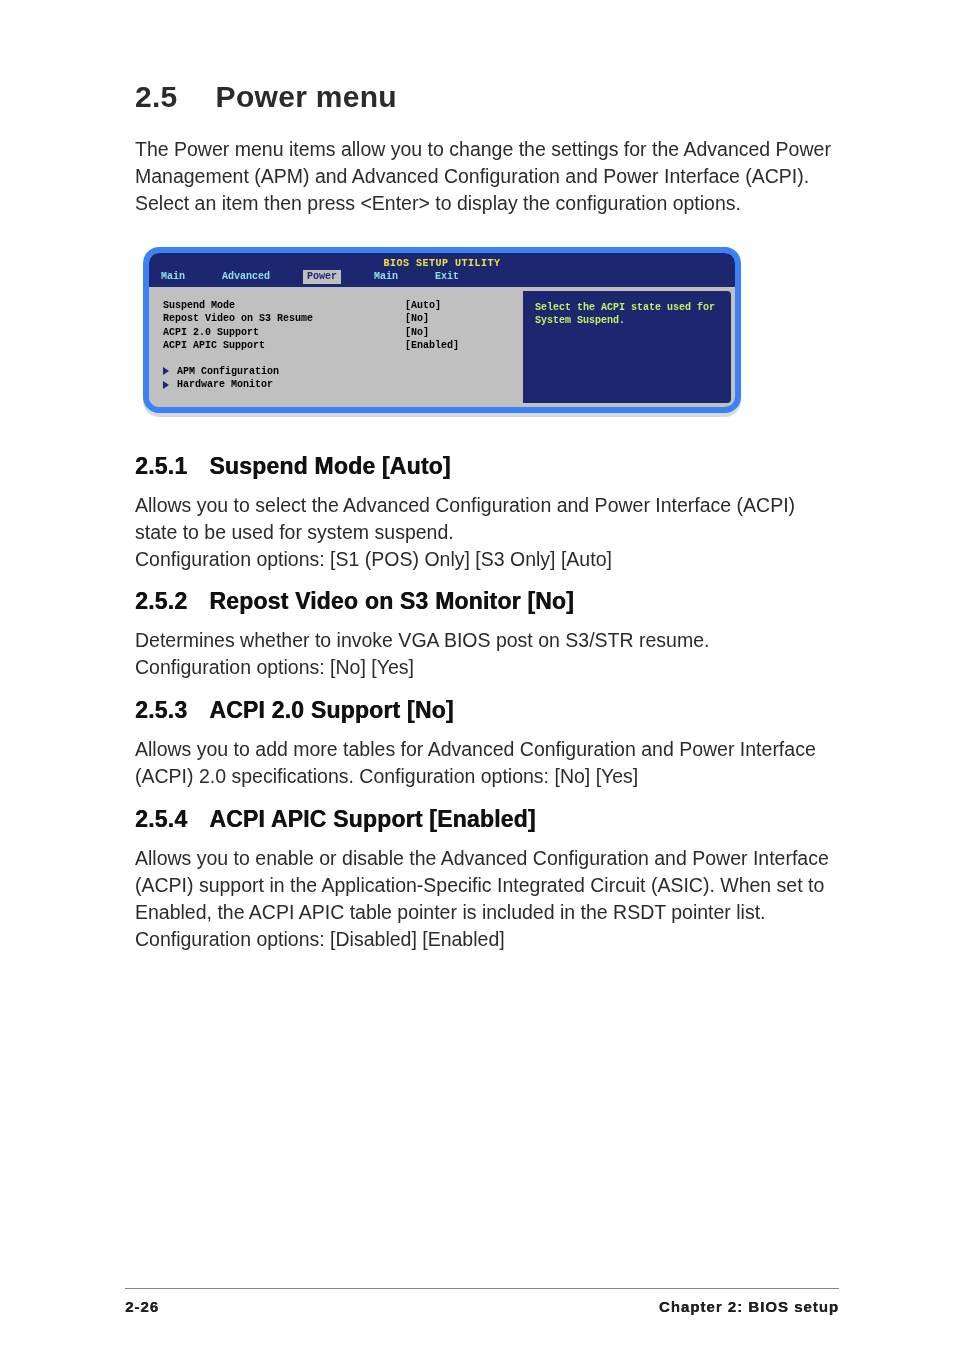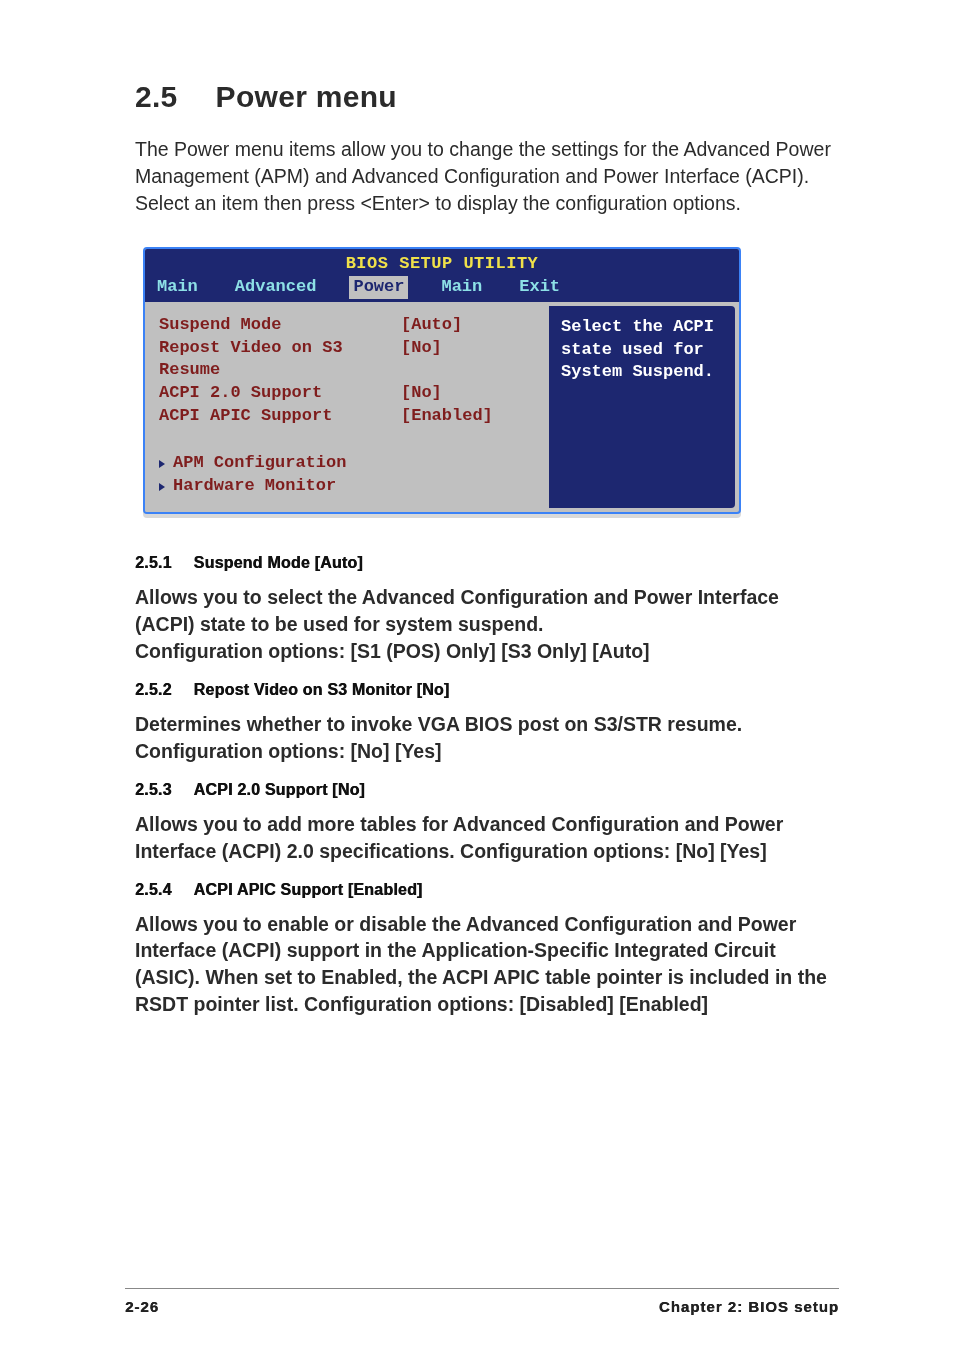--- a/index.html
+++ b/index.html
@@ -21,26 +21,26 @@
   h1.top-title .num { display: inline-block; margin-right: 38px; }
   .intro {
     font-size: 19.5px;
     line-height: 1.38;
     margin-bottom: 30px;
   }
   
   .bios {
     width: 598px;
     margin: 0 0 40px 8px;
-    border: 2px solid #3b82f6;
-    border-radius: 4px;
+    border: 6px solid #3b82f6;
+    border-radius: 16px;
     overflow: hidden;
     font-family: "Courier New", Courier, monospace;
     font-weight: 700;
-    font-size: 17px;
+    font-size: 10px;
     line-height: 1.35;
     background: #c0c0c0;
     box-shadow: 0 4px 0 rgba(0,0,0,0.15);
   }
   .bios-header {
     background: #1d2770;
     color: #f0e14a;
     text-align: center;
     padding: 4px 0 0 0;
     letter-spacing: 0.5px;
@@ -61,68 +61,67 @@
   }
   .bios-body {
     display: flex;
     min-height: 120px;
     border-top: 0;
   }
   .bios-left {
     flex: 1;
     background: #c0c0c0;
     padding: 12px 12px 14px 14px;
-    color: #7f1d1d;
+    color: #000000;
   }
   .bios-row {
     display: flex;
   }
   .bios-row .label { flex: 0 0 242px; }
   .bios-row .value { }
   .bios-sub {
-    margin-top: 24px;
+    margin-top: 12px;
   }
   .bios-sub-item {
     display: flex;
     align-items: center;
     gap: 8px;
   }
   .tri {
     width: 0; height: 0;
     border-top: 4px solid transparent;
     border-bottom: 4px solid transparent;
     border-left: 6px solid #1d2770;
     display: inline-block;
   }
   .bios-right {
-    width: 186px;
+    width: 208px;
     background: #1d2770;
-    color: #ffffff;
+    color: #bef264;
     padding: 10px 10px 10px 12px;
     border-left: 0;
     margin: 4px 4px 4px 0;
     border-radius: 0 4px 4px 0;
   }
   
   .sub-h {
     font-weight: 700;
     font-family: "Helvetica Neue", Helvetica, Arial, sans-serif;
-    font-size: 16px;
+    font-size: 23px;
     margin-top: 12px;
     margin-bottom: 12px;
     color: #111;
     text-shadow: 0.5px 0 0 currentColor;
     letter-spacing: 0.2px;
   }
   .sub-h .num { display: inline-block; margin-right: 22px; }
   .body-p {
     font-size: 19.5px;
     line-height: 1.38;
     margin-bottom: 16px;
-    font-weight: bold;
   }
   
   .footer-rule {
     position: absolute;
     left: 125px;
     right: 115px;
     bottom: 62px;
     border-top: 1px solid #888;
   }
   .footer {

